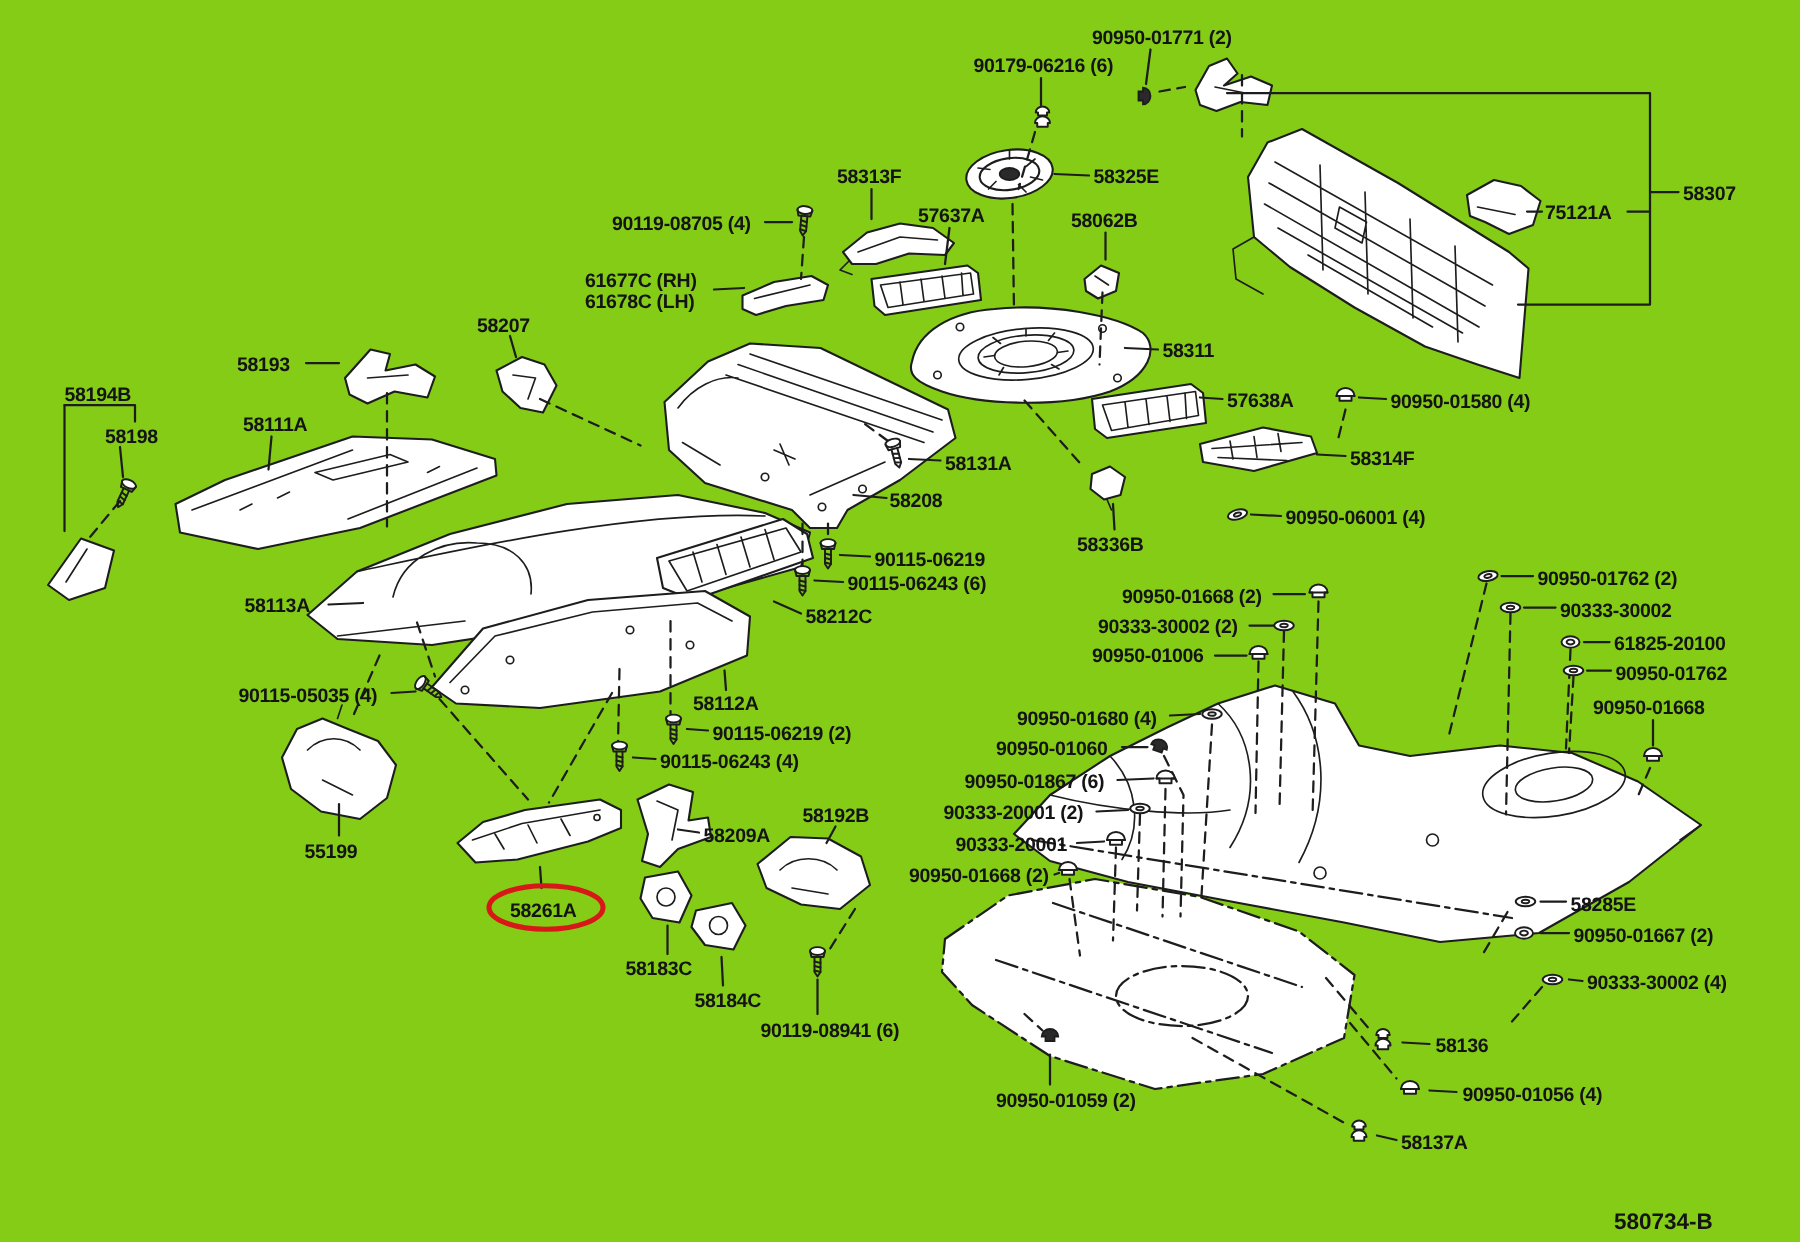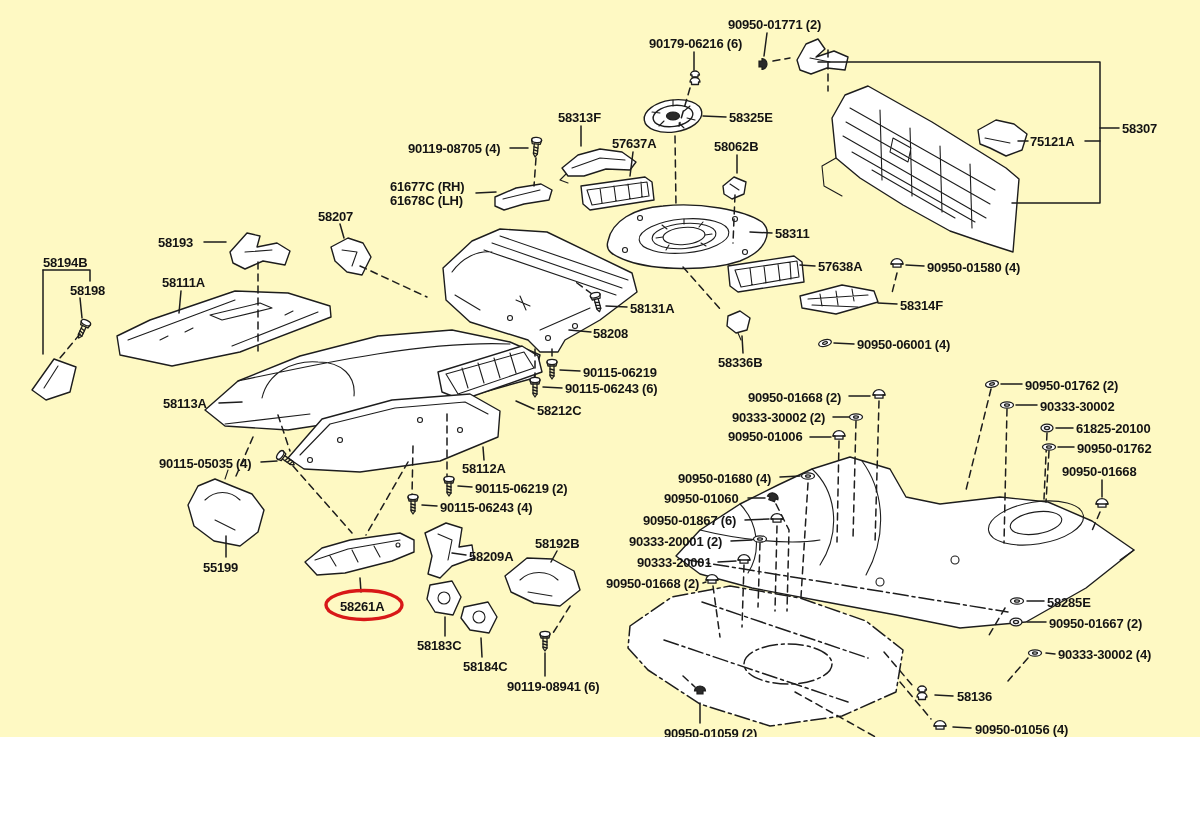--- a/index.html
+++ b/index.html
@@ -1,16 +1,16 @@
 <!DOCTYPE html>
 <html><head>
 <meta charset="utf-8">
 <style>
   html,body{margin:0;padding:0;background:#ffffff;}
-  #stage{position:relative;width:1200px;height:737px;background:#fef9c3;overflow:hidden;}
+  #stage{position:relative;width:1200px;height:828px;background:#84cc16;overflow:hidden;}
   svg{display:block;}
   .ln{stroke:#1d1d1d;stroke-width:1.4;fill:none;stroke-linecap:round;stroke-linejoin:round;}
   .lnf{stroke:#1d1d1d;stroke-width:1.4;fill:#ffffff;stroke-linecap:round;stroke-linejoin:round;}
   .thin{stroke-width:1.1;}
   .dash{stroke:#1d1d1d;stroke-width:1.5;fill:none;stroke-dasharray:7 5;stroke-linecap:round;}
   .dashdot{stroke:#1d1d1d;stroke-width:1.5;stroke-dasharray:15 4 3 4;stroke-linecap:round;stroke-linejoin:round;}
   .nofill{fill:none;}
   .whitefill{fill:#ffffff;}
   .leader{stroke:#1d1d1d;stroke-width:1.5;fill:none;stroke-linecap:round;stroke-linejoin:round;}
   .lbl{font-family:"Liberation Sans",sans-serif;font-weight:bold;font-size:13px;fill:#141414;letter-spacing:-0.2px;}

